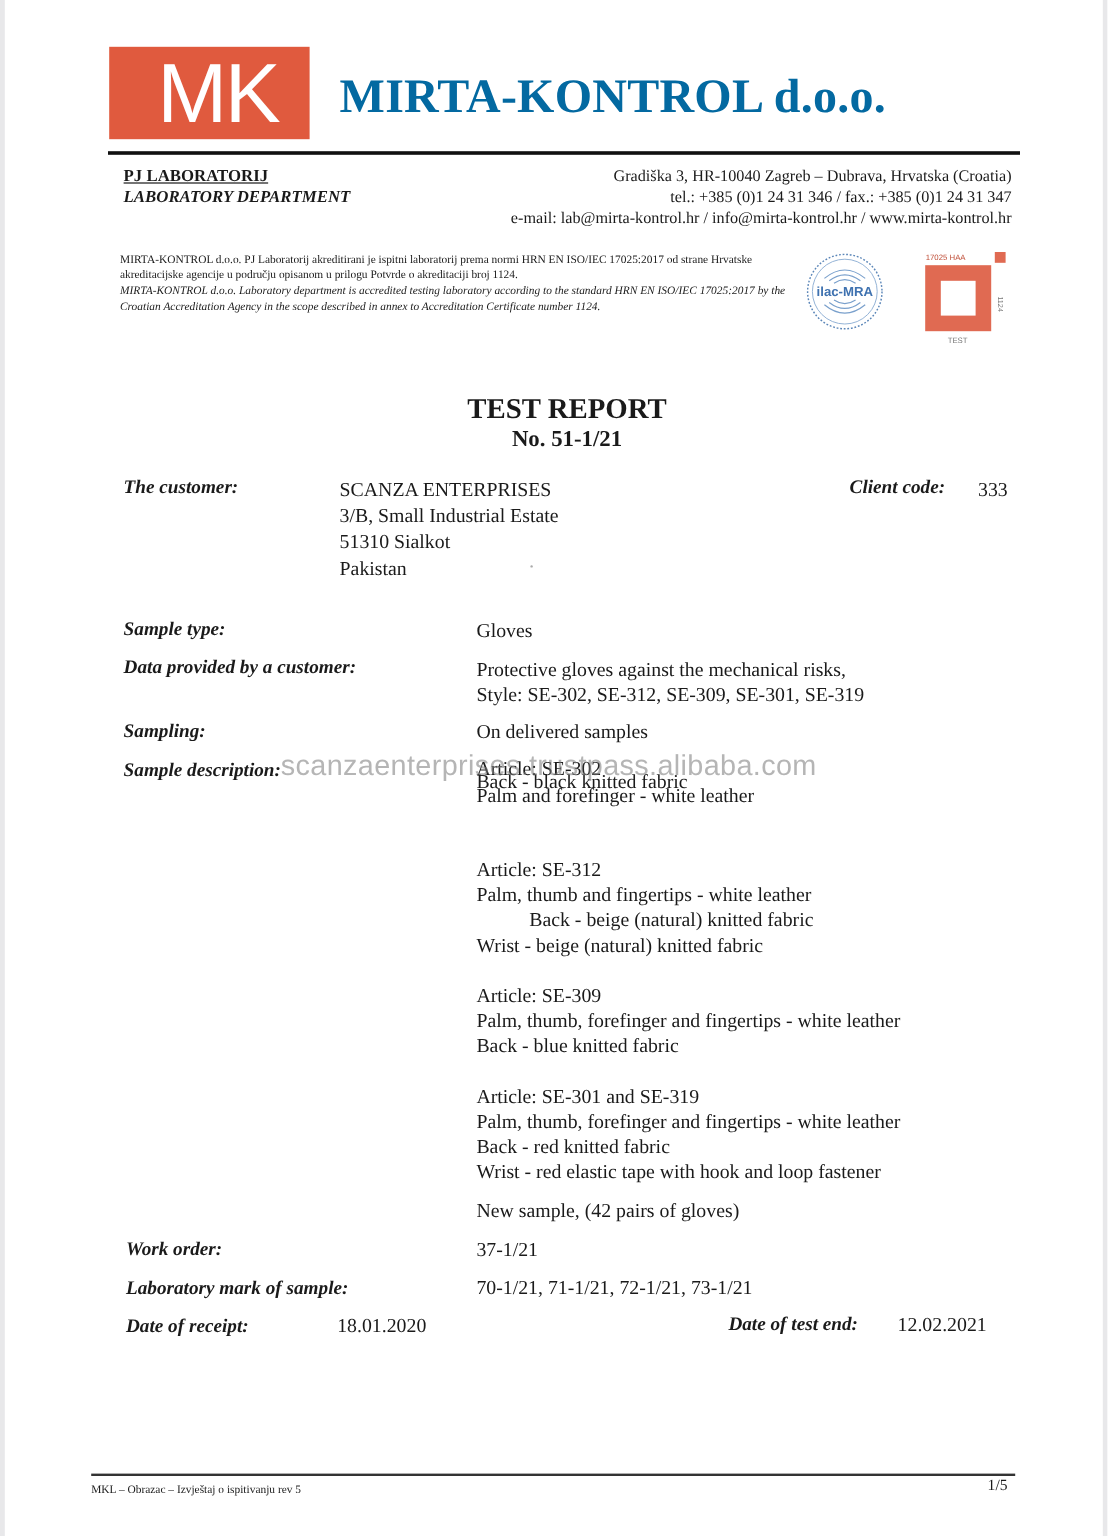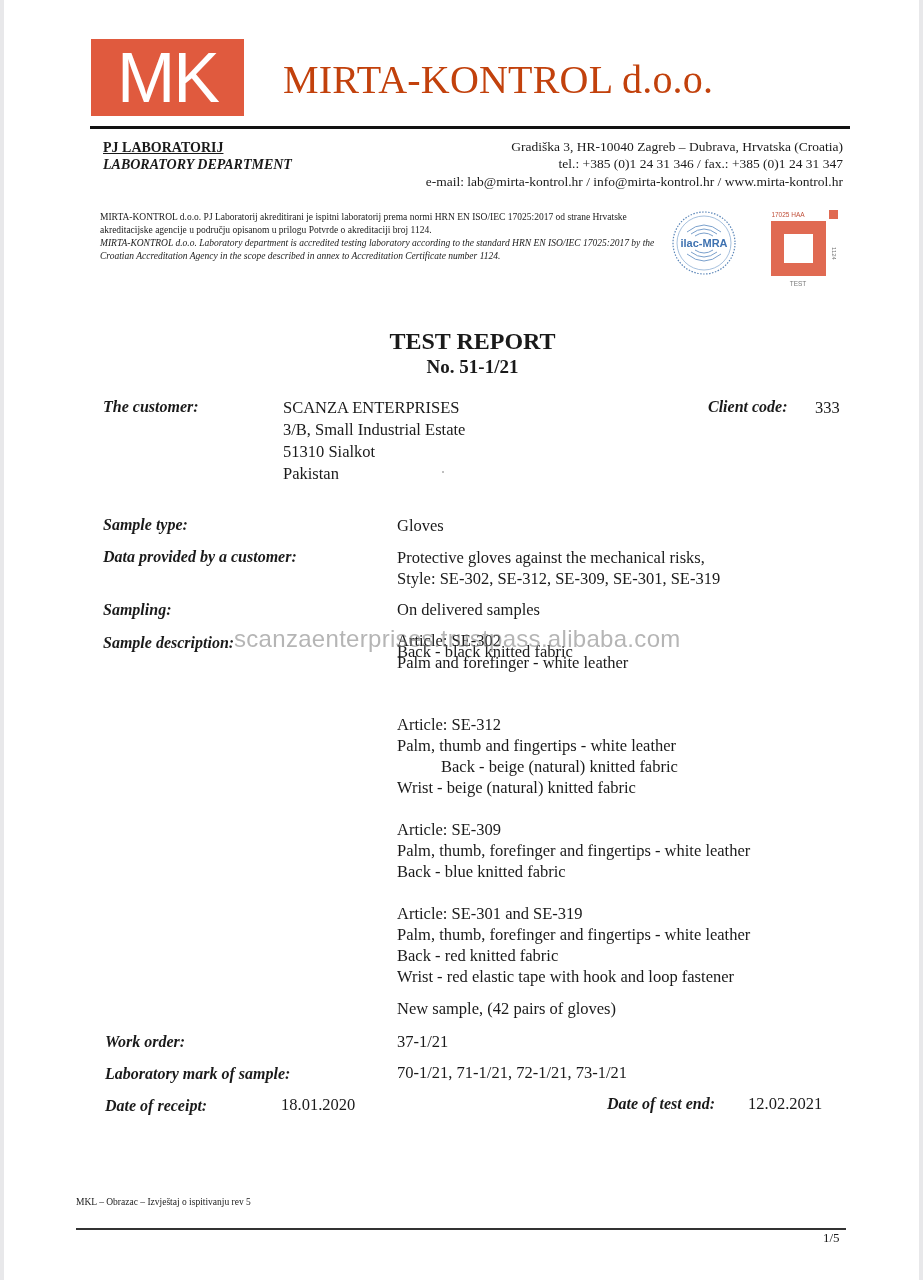--- a/index.html
+++ b/index.html
@@ -12,30 +12,30 @@
       color: #1a1a1a;
     }
     .edge-left { position: absolute; left: 0; top: 0; width: 4px; height: 1280px; background: #e8e8ea; }
     .edge-right { position: absolute; right: 0; top: 0; width: 4px; height: 1280px; background: #e8e8ea; }
     .abs { position: absolute; }
 
     
     .logo-box {
       left: 91px; top: 39px; width: 153px; height: 77px;
       background: #e05a3e;
-      display: flex; align-items: center; justify-content: center;
+      display: flex; align-items: center; justify-content: center; padding-left: 14px;
     }
     .logo-text {
       font-family: "Liberation Sans", sans-serif;
       color: #ffffff; font-size: 70px; font-weight: normal; letter-spacing: -2px;
       line-height: 1;
     }
     .company-name {
       left: 283px; top: 56px;
-      font-size: 40px; font-weight: normal; color: #c2410c;
+      font-size: 40px; font-weight: bold; color: #0369a1;
       letter-spacing: 0.2px;
     }
     .rule-top { left: 90px; top: 126px; width: 760px; height: 3px; background: #111; }
 
     .lab-title { left: 103px; top: 140px; font-size: 14px; font-weight: bold; text-decoration: underline; }
     .lab-dept { left: 103px; top: 157px; font-size: 14px; font-weight: bold; font-style: italic; }
     .addr { right: 80px; text-align: right; font-size: 13.5px; width: 520px; }
     .addr1 { top: 139px; }
     .addr2 { top: 156px; }
     .addr3 { top: 174px; }
@@ -57,21 +57,21 @@
 
     .watermark {
       left: 234px; top: 625px;
       font-family: "Liberation Sans", sans-serif;
       font-size: 24px; color: rgba(120,120,120,0.55);
       letter-spacing: 0.3px;
       white-space: nowrap;
     }
 
     .rule-bottom { left: 76px; top: 1228px; width: 770px; height: 2px; background: #333; }
-    .footer-left { left: 76px; top: 1197px; font-size: 9.5px; }
+    .footer-left { left: 76px; top: 1237px; font-size: 9.5px; }
     .footer-right { left: 823px; top: 1230px; font-size: 13px; }
     .stray-dot { left: 442px; top: 471px; width: 2px; height: 2px; background: #aaa; border-radius: 1px; }
   </style>
 </head>
 <body>
 
 <div class="edge-left"></div>
 <div class="edge-right"></div>
 
 <div class="abs logo-box">

